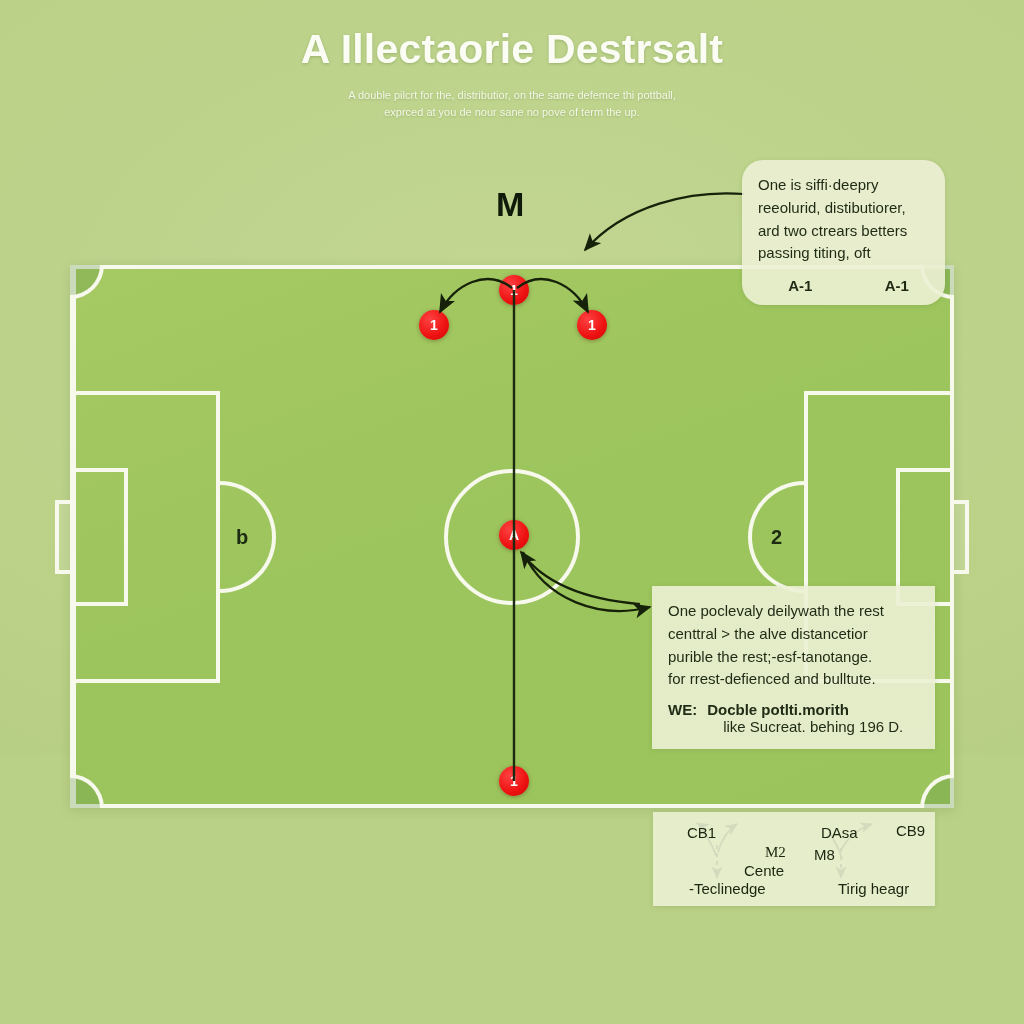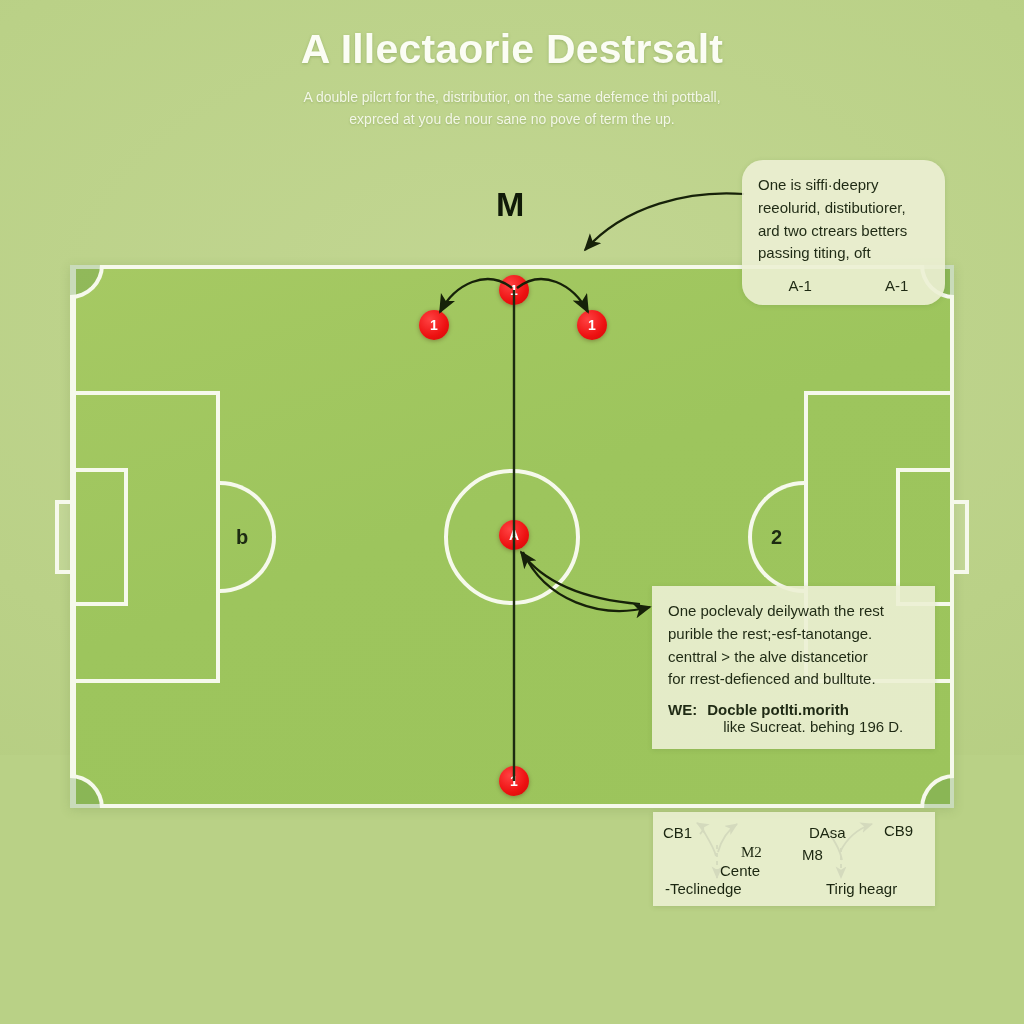--- a/index.html
+++ b/index.html
@@ -39,21 +39,21 @@
     font-weight: bold;
     color: #fbfdf4;
     letter-spacing: 0.2px;
     text-shadow: 0 1px 3px rgba(110,140,70,0.45);
     line-height: 1.15;
     margin: 0;
   }
   .subtitle {
     margin: 14px auto 0 auto;
     width: 700px;
-    font-size: 14px;
+    font-size: 11px;
     line-height: 1.55;
     color: #f3f7e6;
     text-shadow: 0 1px 2px rgba(110,140,70,0.40);
   }
 
   
   .pitch {
     position: absolute;
     left: 70px;
     top: 265px;
@@ -208,20 +208,21 @@
     color: #1f2a14;
   }
   .note .note-body { padding: 14px 16px 8px 16px; }
 
   .note-tags {
     display: flex;
     justify-content: space-around;
     padding: 4px 0 11px 10px;
     font-size: 15px;
     color: #1f2a14;
+    font-weight: bold;
   }
 
   .note-kv {
     padding: 2px 29px 14px 16px;
     display: flex;
     gap: 10px;
     font-size: 15px;
     color: #1f2a14;
   }
   .note-kv .kv-key { font-weight: bold; white-space: nowrap; }
@@ -229,20 +230,21 @@
   .note-kv .kv-val-sub { display: block; font-weight: normal; padding-left: 16px; }
 
   
   .legend {
     position: absolute;
     background: rgba(236,240,212,0.88);
     box-shadow: 0 1px 5px rgba(80,110,50,0.18);
     box-sizing: border-box;
     z-index: 8;
     display: flex;
+    padding-left: 24px;
   }
   .legend-group {
     position: relative;
     flex: 1;
     font-size: 15px;
     color: #1b2610;
   }
   .legend-txt { position: absolute; white-space: nowrap; }
 
   svg.overlay {
@@ -338,22 +340,22 @@
     </div>
     <div class="note-tags">
       <span>A-1</span>
       <span>A-1</span>
     </div>
   </div>
 
   <div class="note" style="left:652px; top:586px; width:283px;">
     <div class="note-body">
       <p>One poclevaly deilywath the rest</p>
+      <p>centtral &gt; the alve distancetior</p>
       <p>purible the rest;-esf-tanotange.</p>
-      <p>centtral &gt; the alve distancetior</p>
       <p>for rrest-defienced and bulltute.</p>
     </div>
     <div class="note-kv">
       <span class="kv-key">WE:</span>
       <span>
         <span class="kv-val-strong">Docble potlti.morith</span>
         <span class="kv-val-sub">like Sucreat. behing 196 D.</span>
       </span>
     </div>
   </div>

